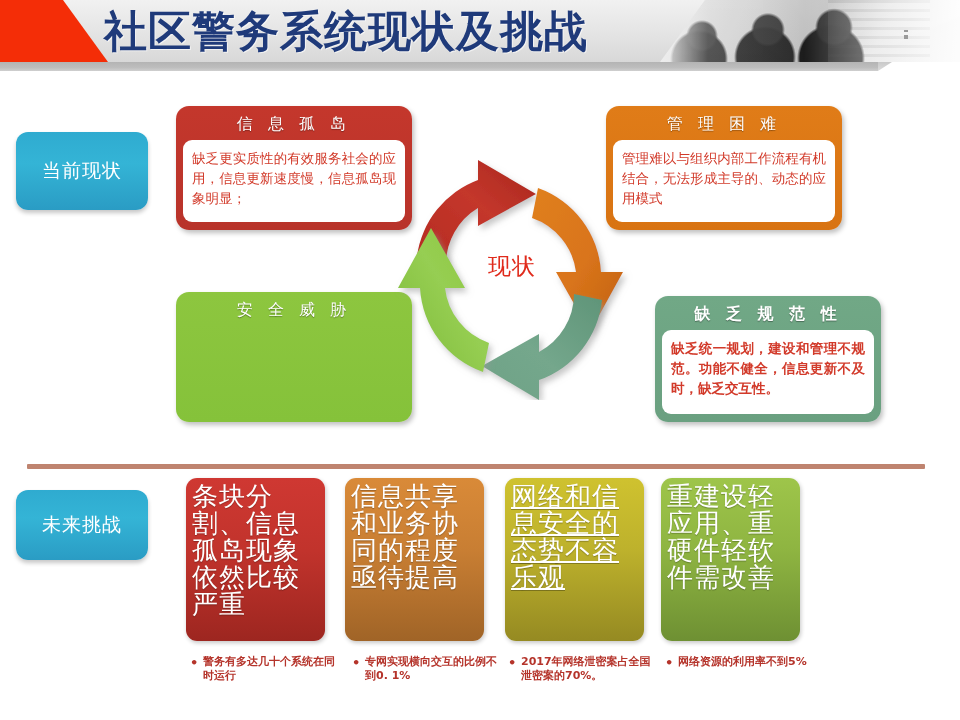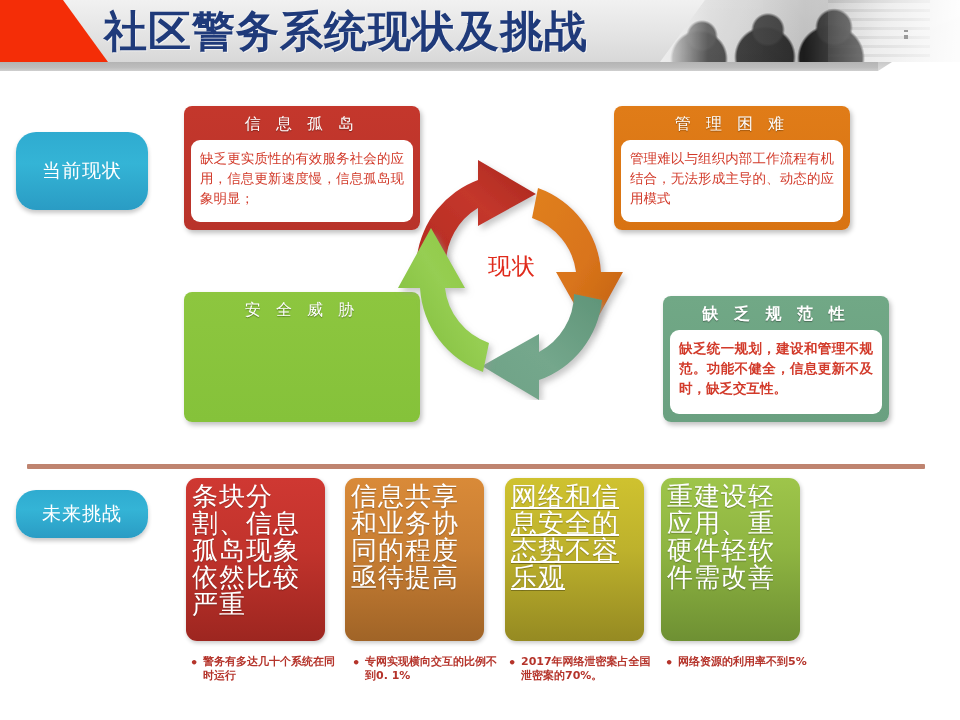--- a/index.html
+++ b/index.html
@@ -65,36 +65,35 @@
     text-shadow: 1px 1px 0 rgba(255,255,255,.6);
   }
   .banner-dots{
     position:absolute; right:52px; top:30px; width:4px; height:9px;
     background:
       linear-gradient(to bottom, #9a9a9a 0 2px, transparent 2px 5px, #9a9a9a 5px 7px);
   }
 
   
   .pill {
-    position: absolute; border-radius: 20px;
+    position: absolute; border-radius: 12px;
     background: linear-gradient(to bottom, #2fabd0 0%, #34b4d6 40%, #2a9cc4 100%);
     box-shadow: 0 3px 4px rgba(0,0,0,.22);
     display: flex; align-items: center; justify-content: center;
     color: #ffffff; font-size: 19px; letter-spacing: 1px;
     font-family: "DejaVu Sans", "Liberation Sans", sans-serif;
   }
   #pill-current { left: 16px; top: 132px; width: 132px; height: 78px; }
-  #pill-future  { left: 16px; top: 490px; width: 132px; height: 48px; }
+  #pill-future  { left: 16px; top: 490px; width: 132px; height: 70px; }
 
   
   .qcard {
-    position: absolute; border-radius: 8px;
+    position: absolute; border-radius: 13px;
     box-shadow: 2px 3px 5px rgba(0,0,0,.25);
     padding: 5px 7px 7px 7px;
-    margin-left: 8px;
   }
   .qcard .qtitle {
     text-align: center; color: #ffffff; font-size: 16px;
     letter-spacing: 5px; padding: 3px 0 5px 0;
     font-family: "DejaVu Serif", "Liberation Serif", serif;
     text-shadow: 0 1px 1px rgba(0,0,0,.35);
   }
   .qcard .qbody {
     background: #ffffff; border-radius: 9px;
     color: #d23a2a; font-size: 13.5px; line-height: 20px;

